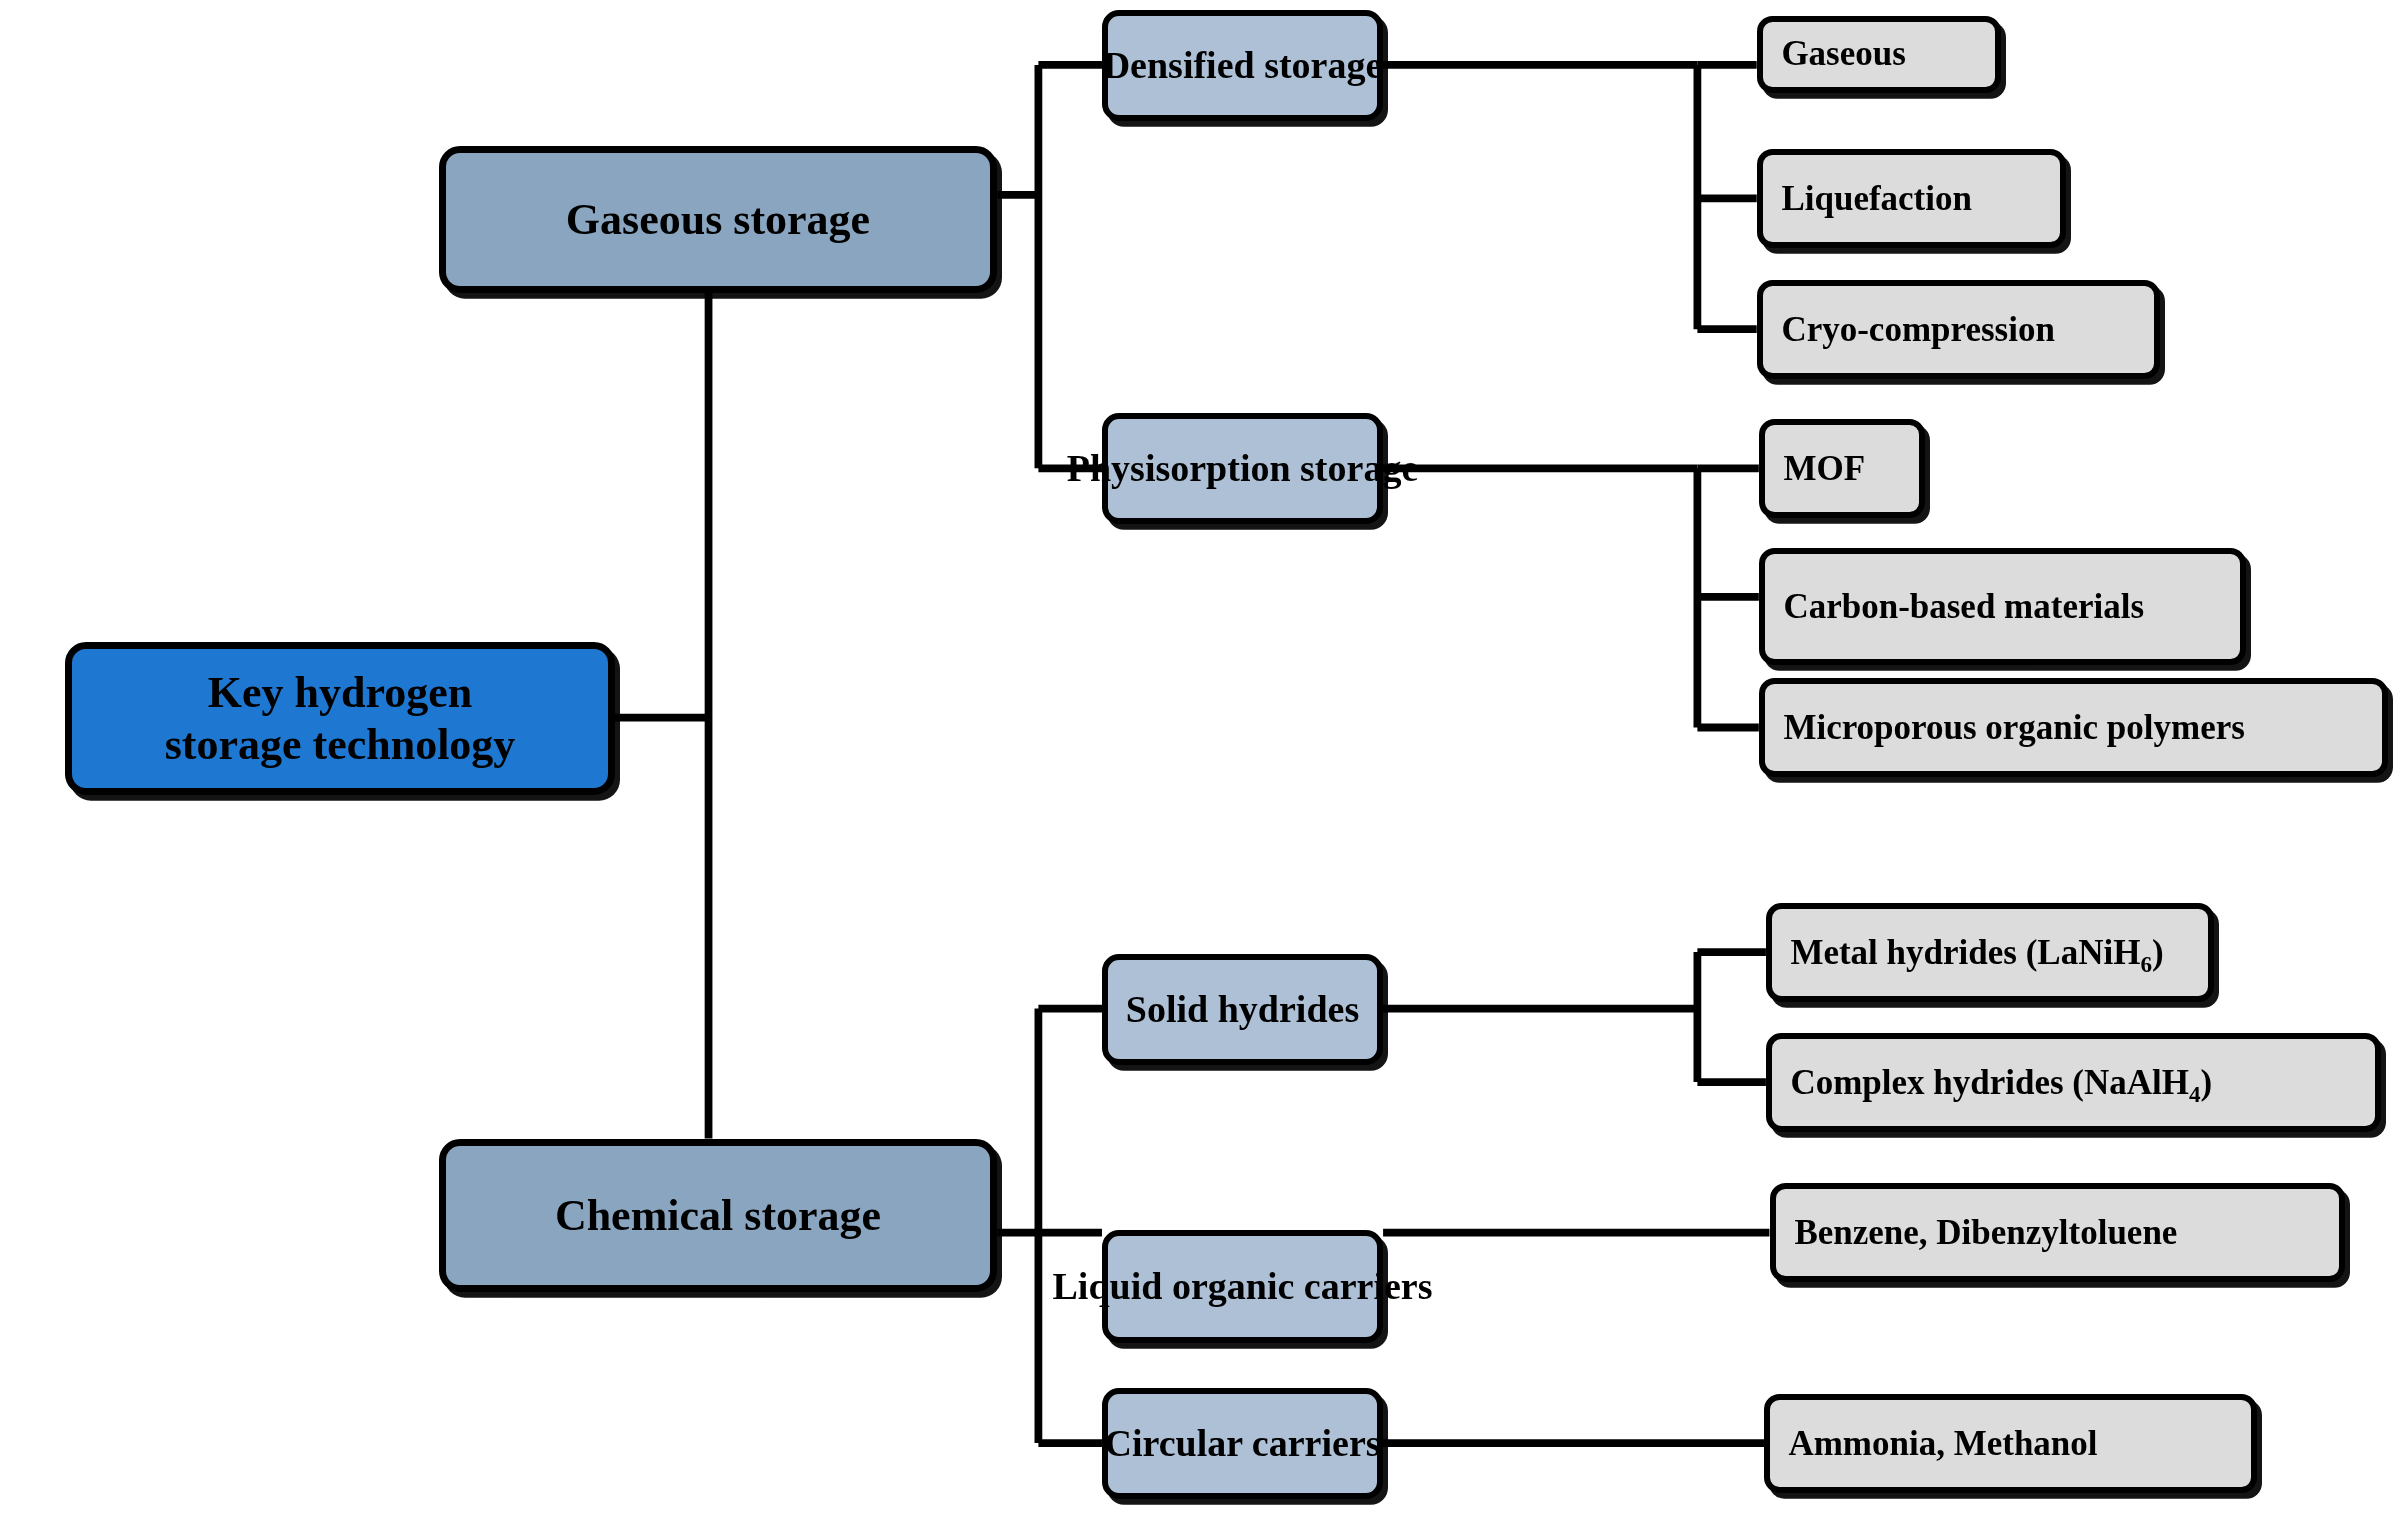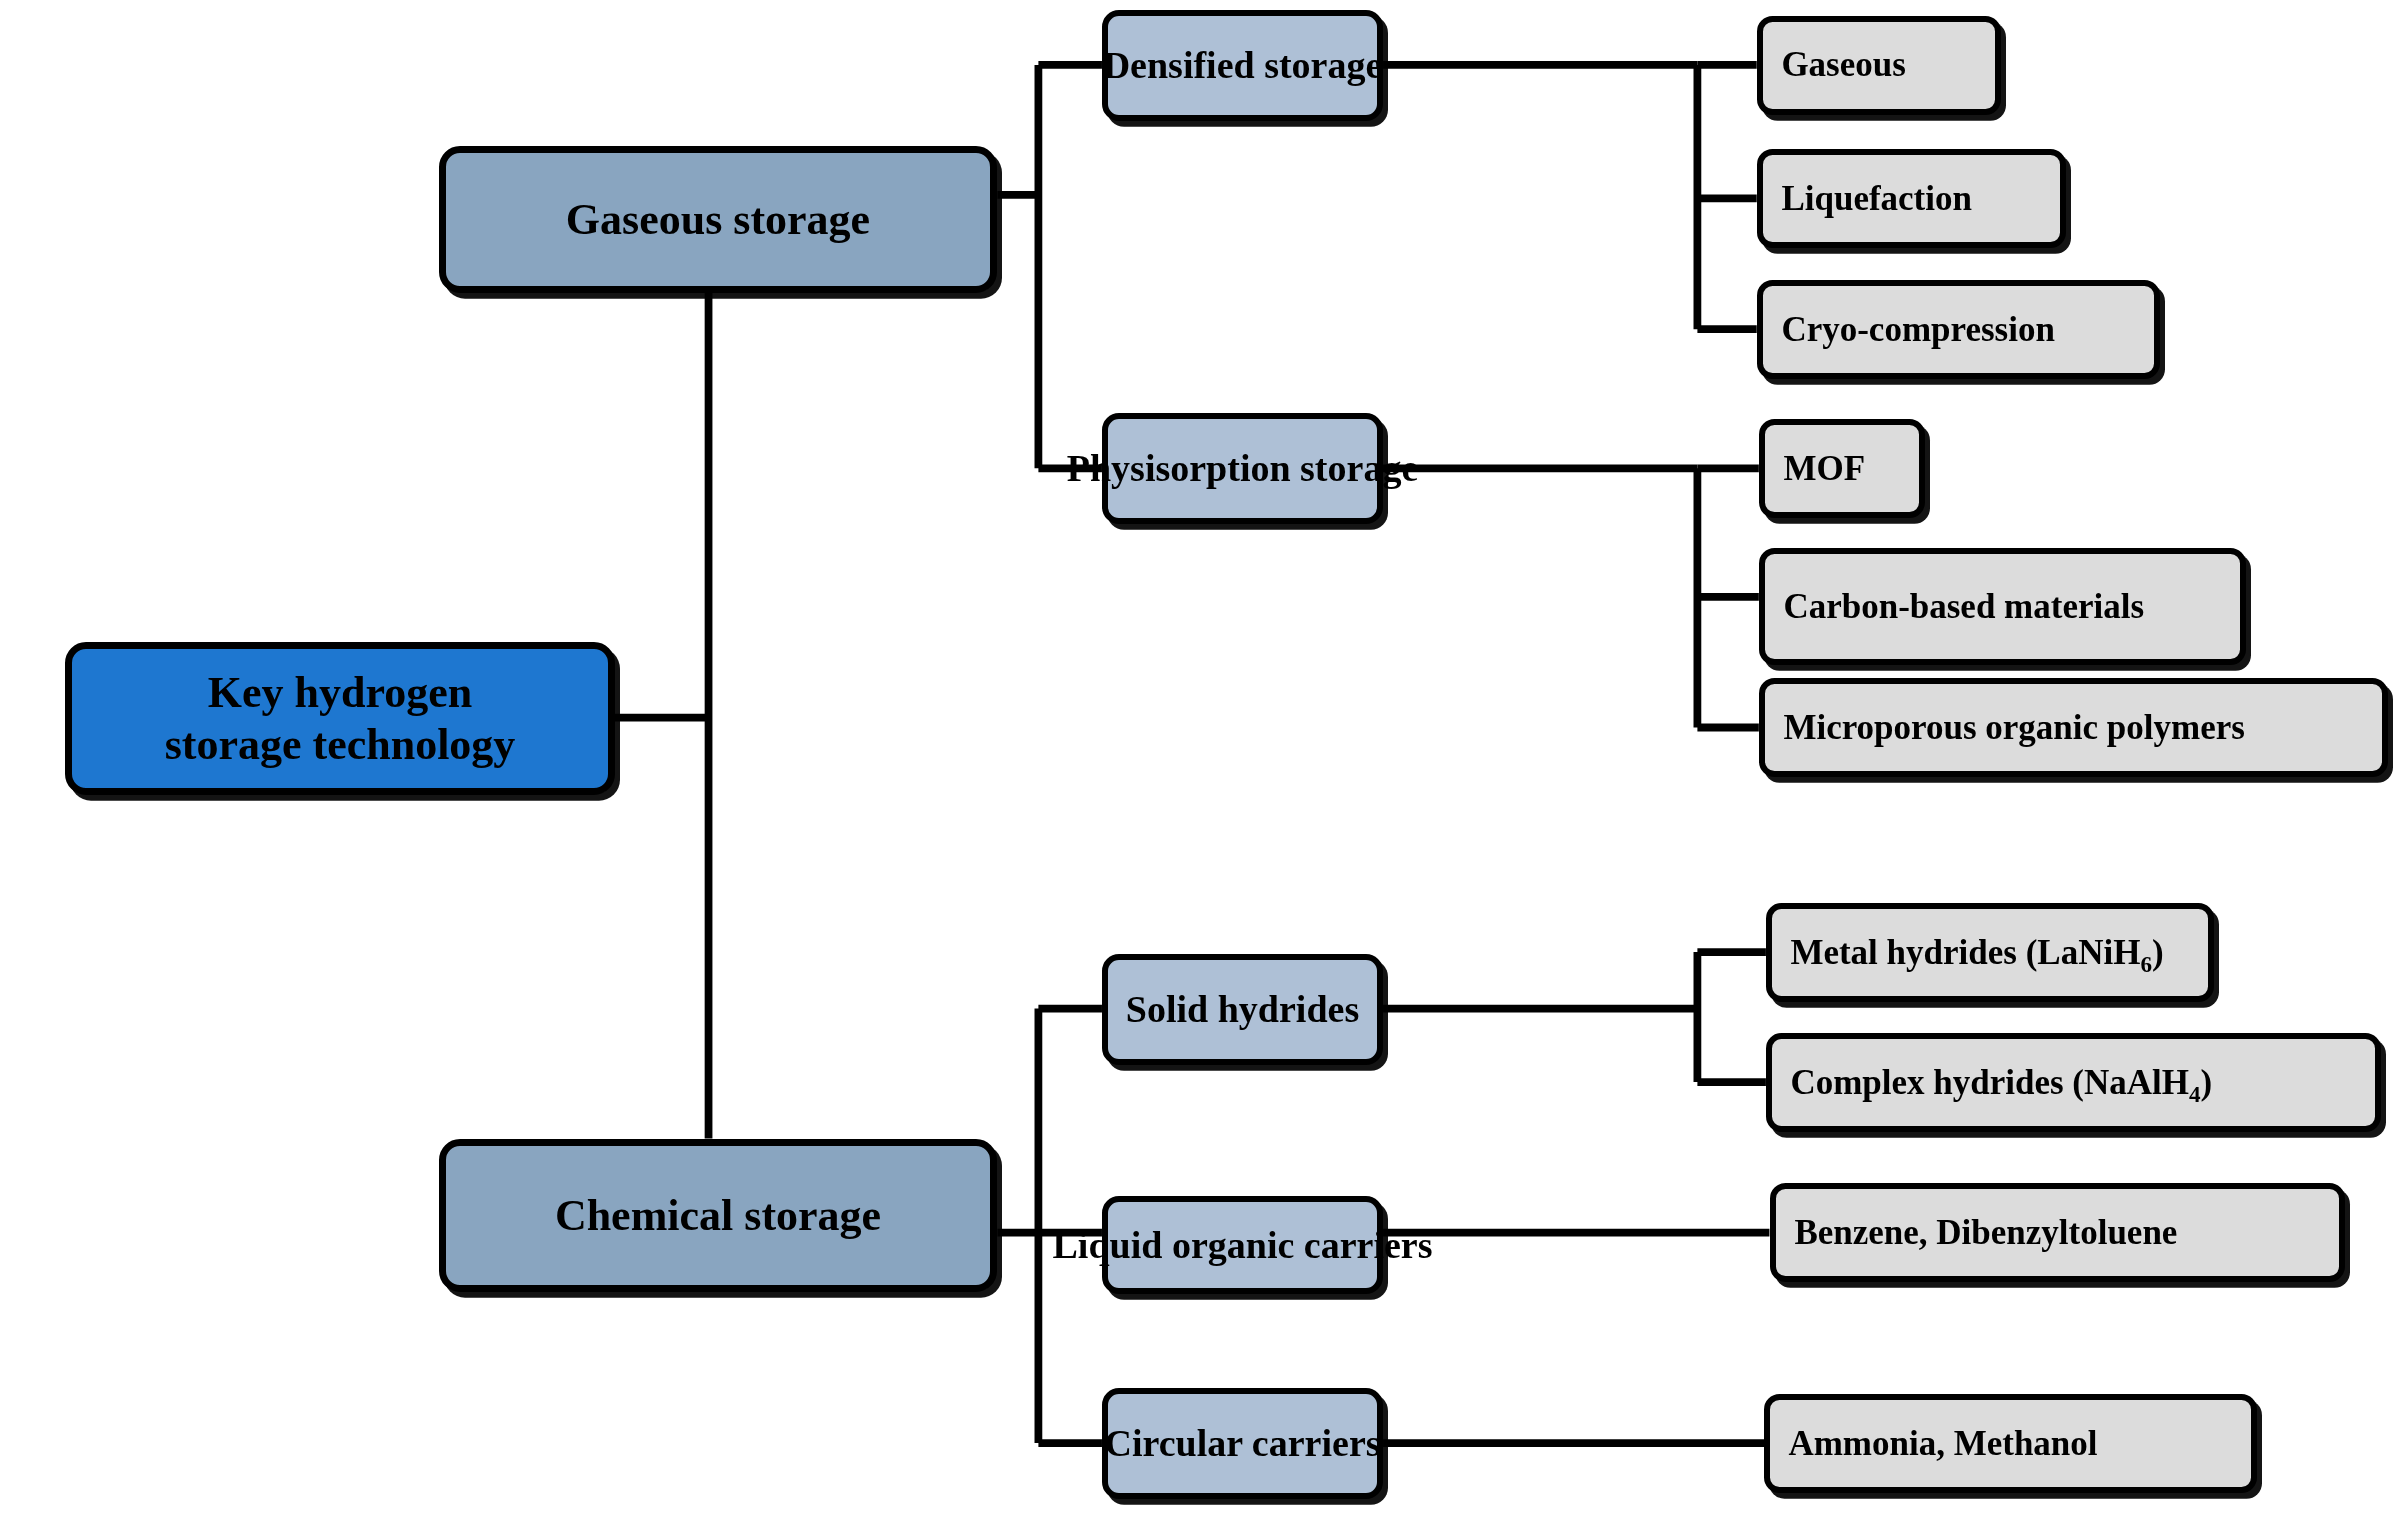--- a/index.html
+++ b/index.html
@@ -135,29 +135,29 @@
   </div>
 
   <div class="node lvl-2" style="left:1102px; top:413px; width:281px; height:111px;">
     <span class="lbl">Physisorption storage</span>
   </div>
 
   <div class="node lvl-2" style="left:1102px; top:954px; width:281px; height:111px;">
     <span class="lbl">Solid hydrides</span>
   </div>
 
-  <div class="node lvl-2" style="left:1102px; top:1196px; width:281px; height:98px;">
+  <div class="node lvl-2" style="left:1102px; top:1230px; width:281px; height:113px;">
     <span class="lbl">Liquid organic carriers</span>
   </div>
 
   <div class="node lvl-2" style="left:1102px; top:1388px; width:281px; height:111px;">
     <span class="lbl">Circular carriers</span>
   </div>
 
-  <div class="node lvl-3" style="left:1757px; top:15.5px; width:244px; height:99px;">
+  <div class="node lvl-3" style="left:1757px; top:15.5px; width:244px; height:77px;">
     <span class="lbl">Gaseous</span>
   </div>
 
   <div class="node lvl-3" style="left:1757px; top:149px; width:309px; height:99px;">
     <span class="lbl">Liquefaction</span>
   </div>
 
   <div class="node lvl-3" style="left:1757px; top:280px; width:403px; height:99px;">
     <span class="lbl">Cryo-compression</span>
   </div>

